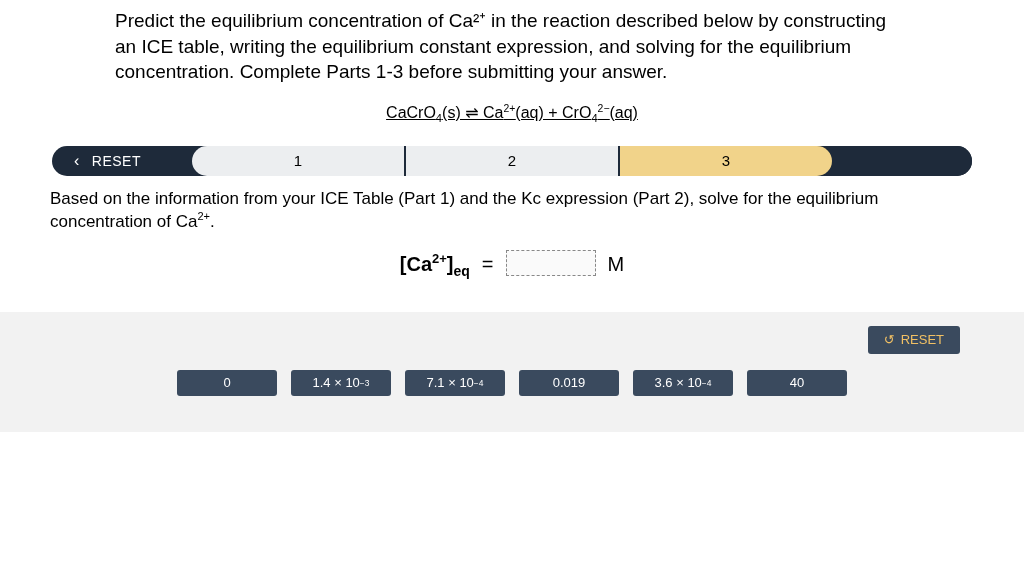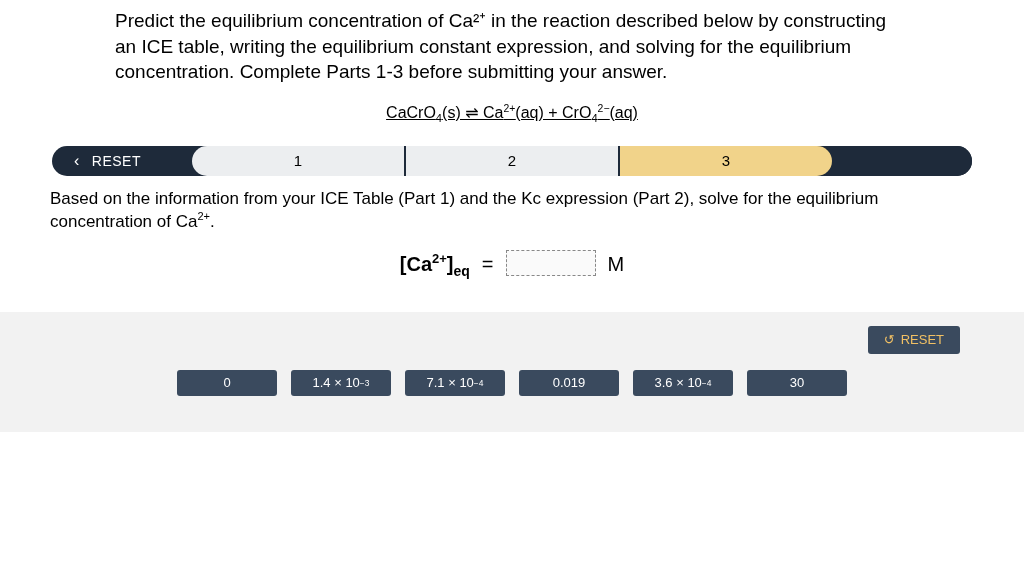--- a/index.html
+++ b/index.html
@@ -167,15 +167,15 @@
       <span>↺</span>
       <span>RESET</span>
     </button>
   </div>
   <div class="options-row" id="options-row">
       <button class="option-btn">0</button>
       <button class="option-btn">1.4 × 10<sup>−3</sup></button>
       <button class="option-btn">7.1 × 10<sup>−4</sup></button>
       <button class="option-btn">0.019</button>
       <button class="option-btn">3.6 × 10<sup>−4</sup></button>
-      <button class="option-btn">30</button>
+      <button class="option-btn">40</button>
     </div>
 </div>
 
 </body></html>

